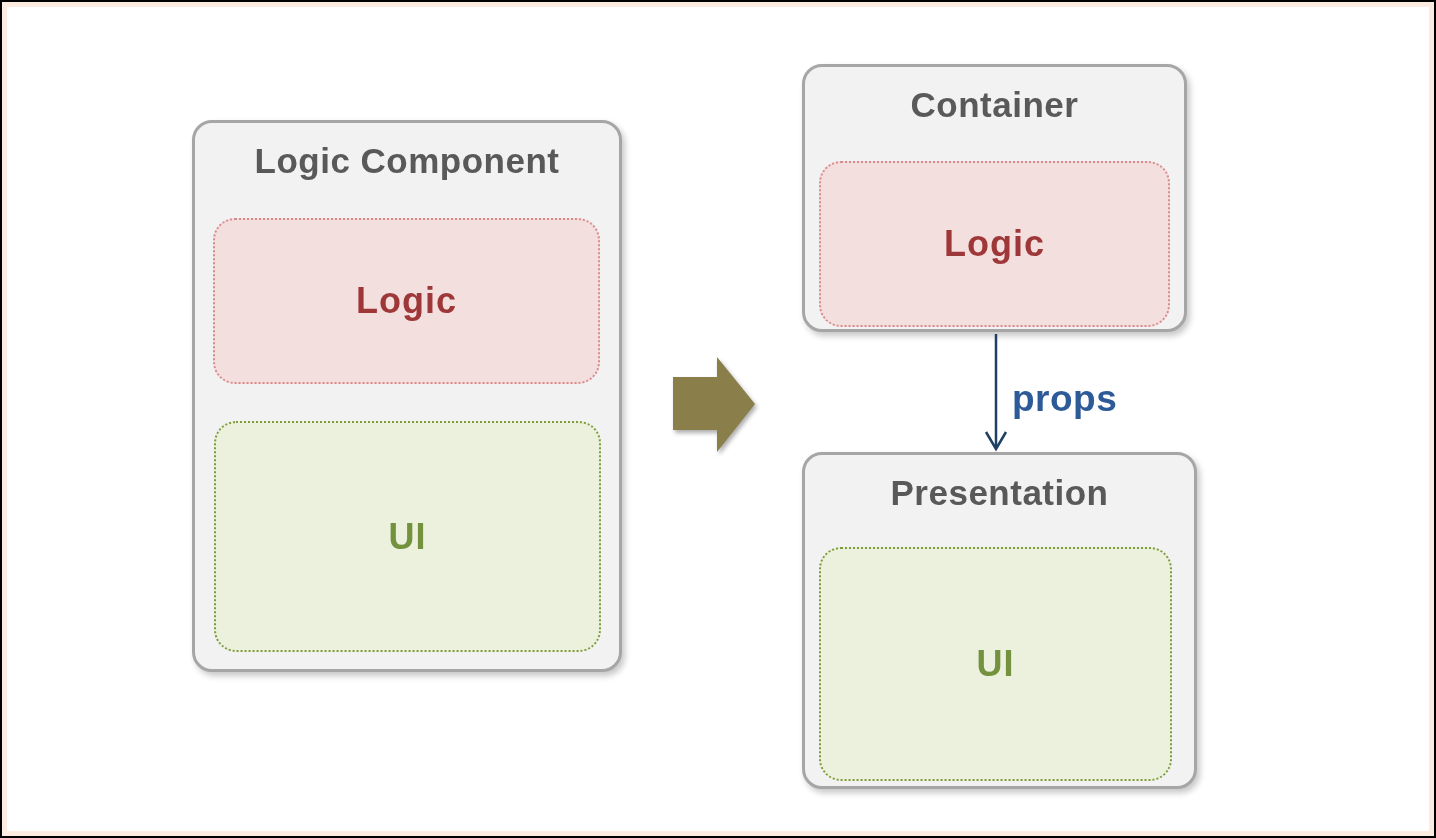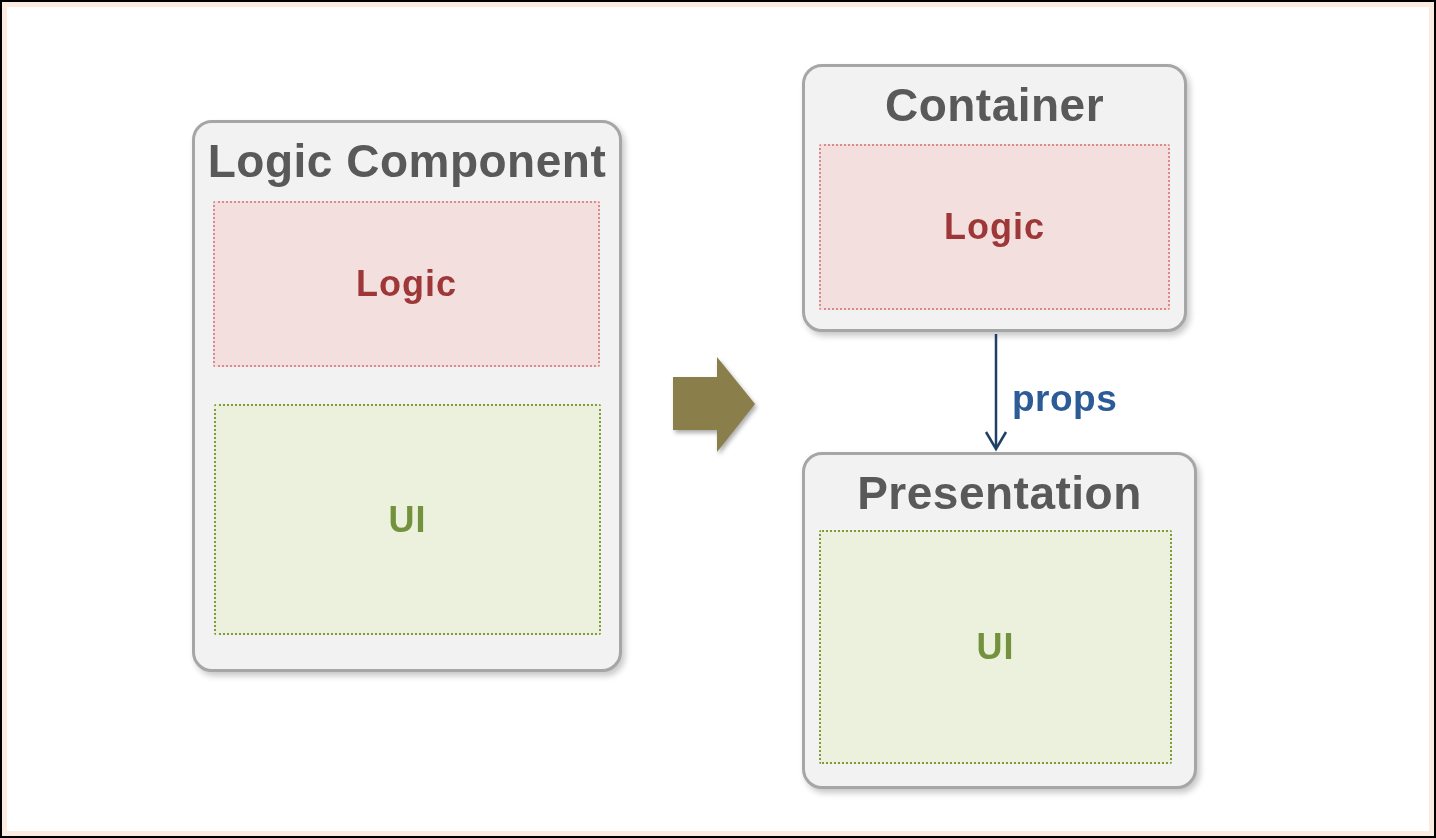--- a/index.html
+++ b/index.html
@@ -18,27 +18,27 @@
     overflow:hidden;
   }
   .panel{
     position:absolute;box-sizing:border-box;
     background:var(--panel-fill);
     border:3px solid var(--panel-border);
     border-radius:20px;
     box-shadow:3px 4px 6px rgba(0,0,0,0.22);
   }
   .panel-title{
-    text-align:center;font-weight:700;font-size:46px;line-height:42px;
+    text-align:center;font-weight:700;font-size:35px;line-height:42px;
     color:var(--panel-title);padding-top:17px;letter-spacing:0.5px;
   }
   .subbox{
-    position:absolute;box-sizing:border-box;border-radius:2px;
+    position:absolute;box-sizing:border-box;border-radius:22px;
     display:flex;align-items:center;justify-content:center;
-    font-weight:700;font-size:36px;letter-spacing:1px;
+    font-weight:700;font-size:36px;letter-spacing:1px;margin-top:17px;
   }
   .subbox.logic{
     background:var(--logic-fill);border:2px dotted var(--logic-border);
     color:var(--logic-text);
   }
   .subbox.ui{
     background:var(--ui-fill);border:2px dotted var(--ui-border);
     color:var(--ui-text);
   }
   

